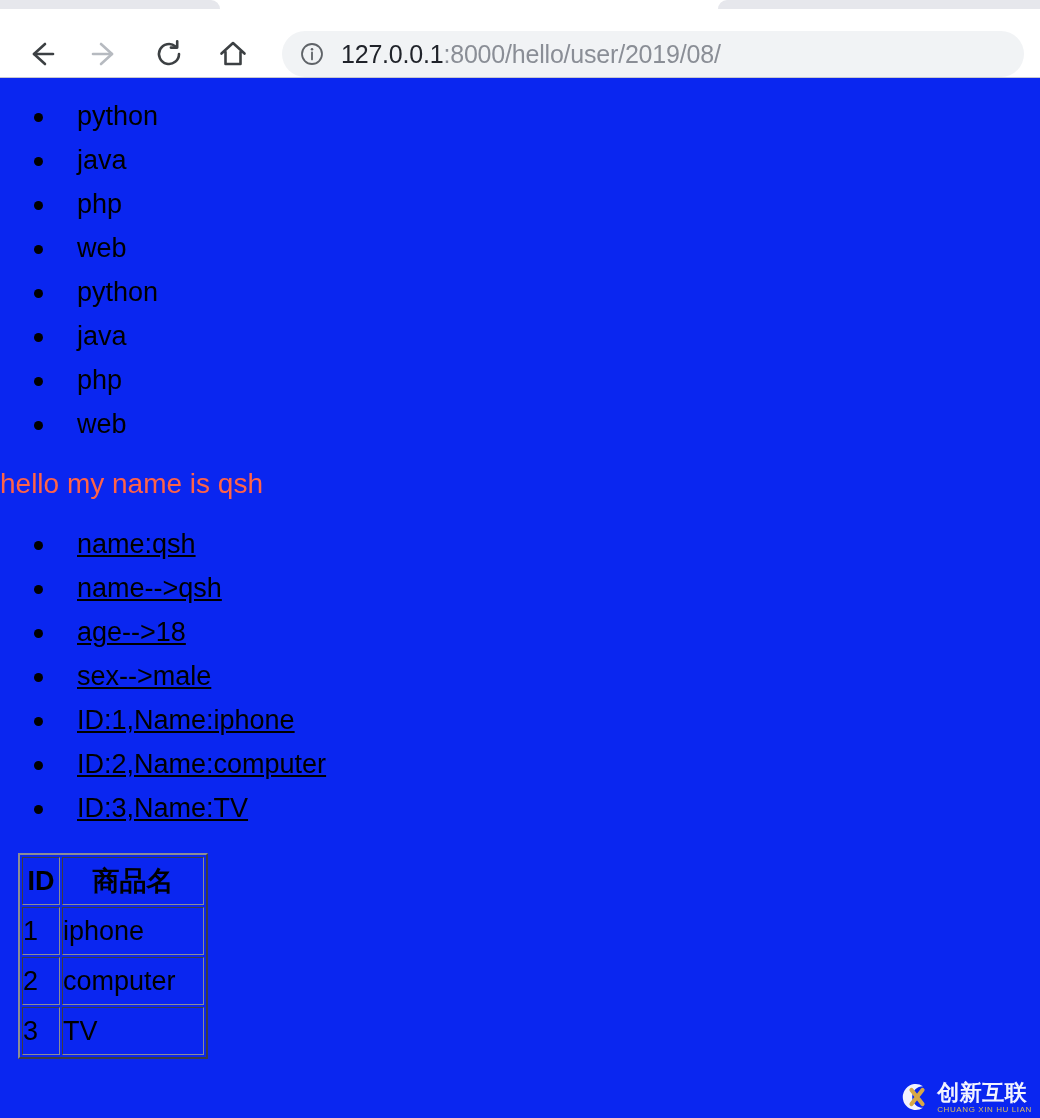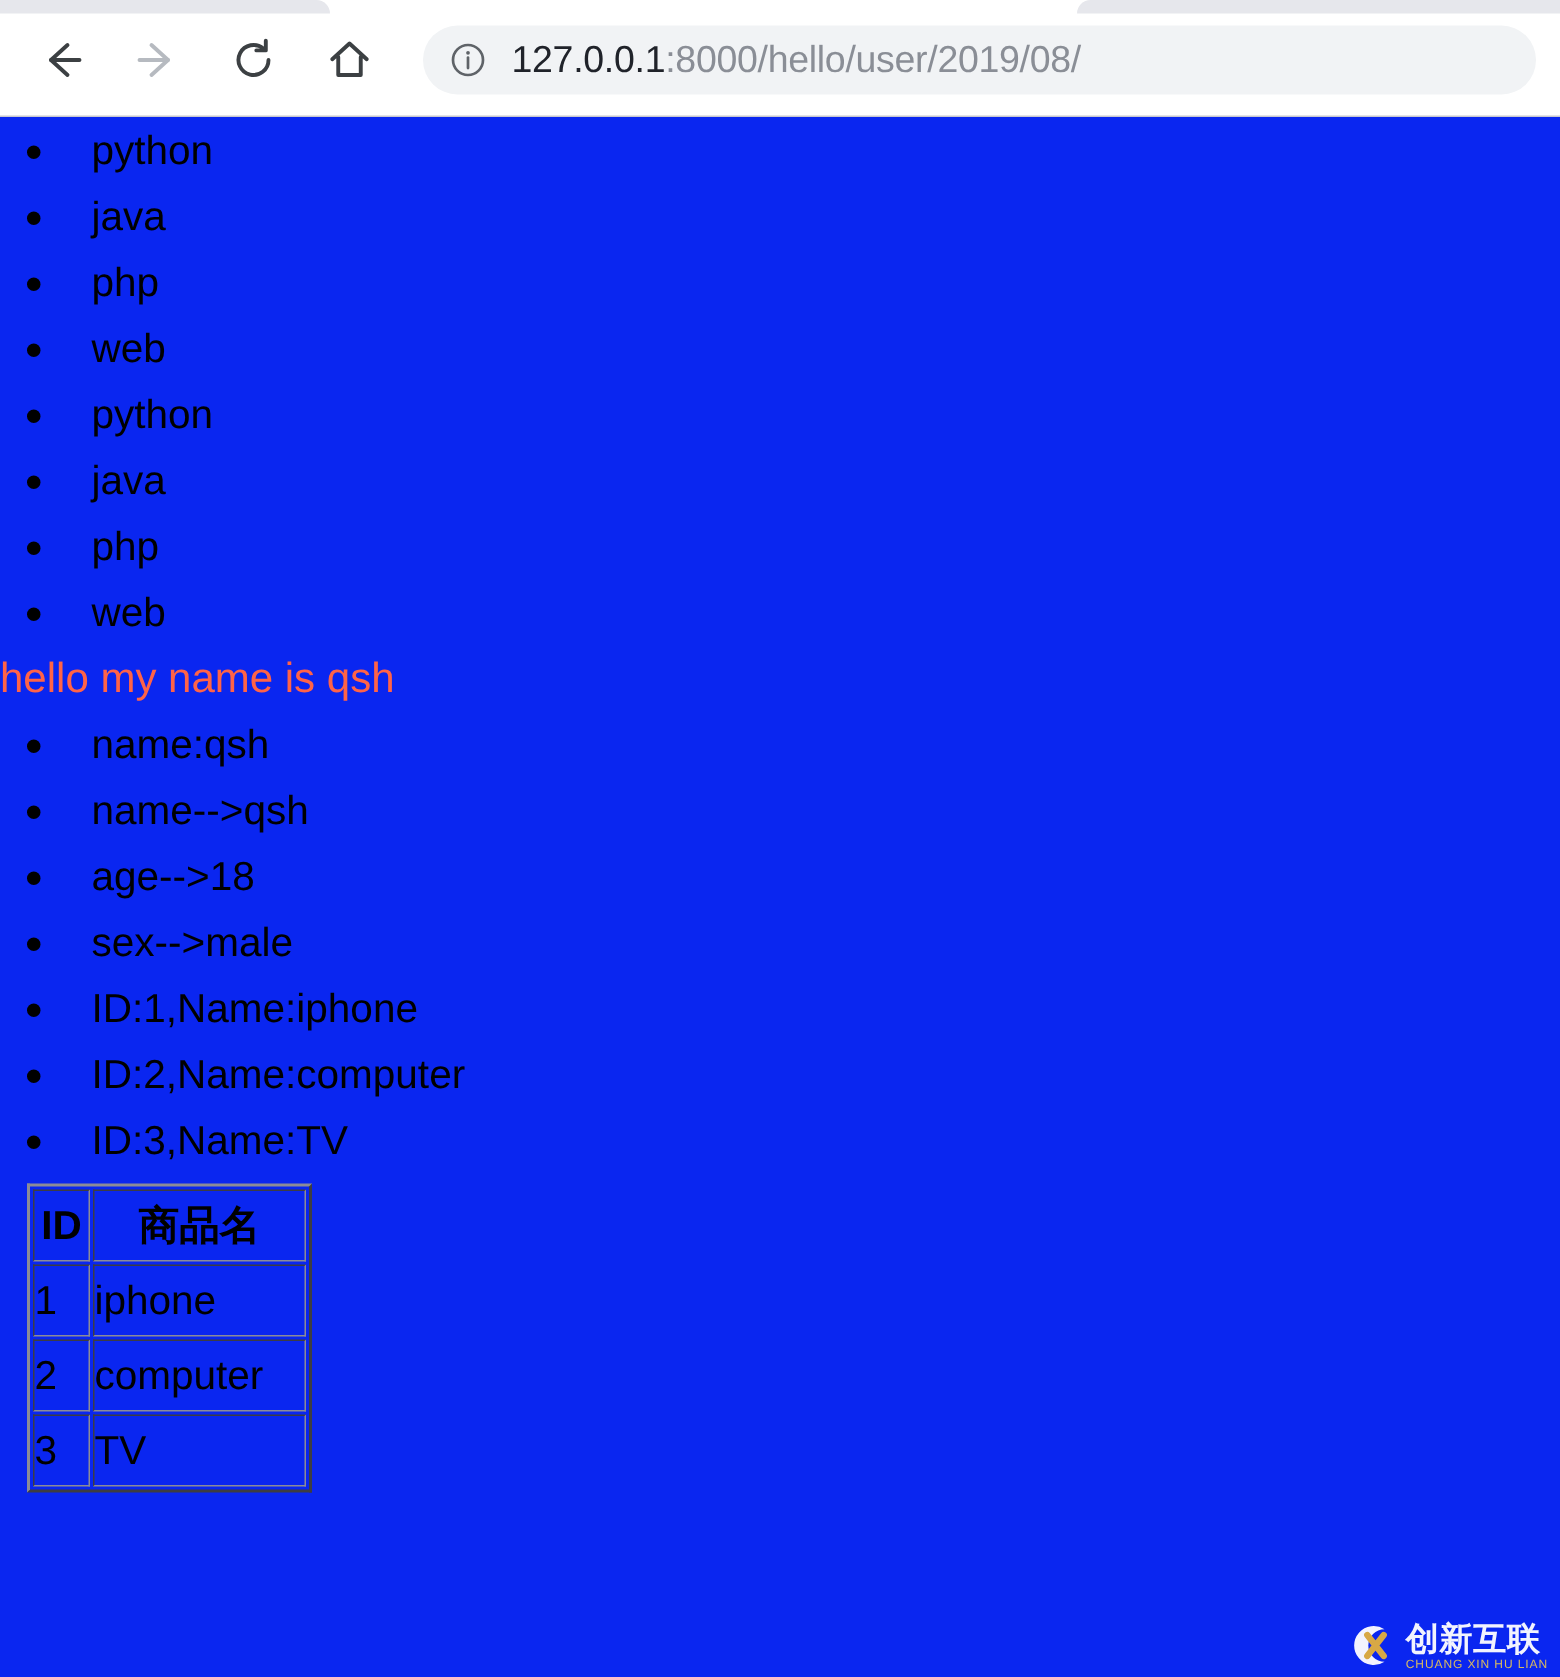--- a/index.html
+++ b/index.html
@@ -45,21 +45,21 @@
   .tab-ghost.active-tab {
     background: #ffffff;
   }
   .tab-ghost.g1 { left: -20px;  width: 240px; }
   .tab-ghost.g2 { left: 222px;  width: 495px; background:#ffffff; }
   .tab-ghost.g3 { left: 718px;  width: 340px; }
 
   .toolbar {
     position: absolute;
     left: 0;
-    top: 6px;
+    top: 20px;
     width: 1040px;
     height: 68px;
     display: flex;
     align-items: center;
   }
 
   .nav-btn {
     width: 46px;
     height: 46px;
     display: flex;
@@ -116,21 +116,21 @@
     top: 78px;
     width: 1040px;
     height: 1040px;
     background: #0A26F0;
     overflow: hidden;
   }
 
   ul.plain-list {
     list-style: none;
     margin: 0;
-    padding: 0;
+    padding: 16px;
   }
   ul.plain-list li {
     position: relative;
     color: #000000;
     font-size: 27px;
     line-height: 44px;
     height: 44px;
     padding-left: 61px;
     white-space: nowrap;
   }
@@ -148,21 +148,21 @@
   .list-one { margin-top: 15px; }
 
   .tomato-line {
     color: #FF6347;
     font-size: 28px;
     line-height: 44px;
     height: 44px;
     white-space: nowrap;
   }
 
-  .list-two { margin-top: 0; }
+  .list-two { margin-top: 0; text-decoration: underline; }
 
   
   .goods-table {
     margin-left: 18px;
     margin-top: 7px;
     border-collapse: separate;
     border-spacing: 2px;
     border: 2px outset #8c8c96;
     background: transparent;
   }

